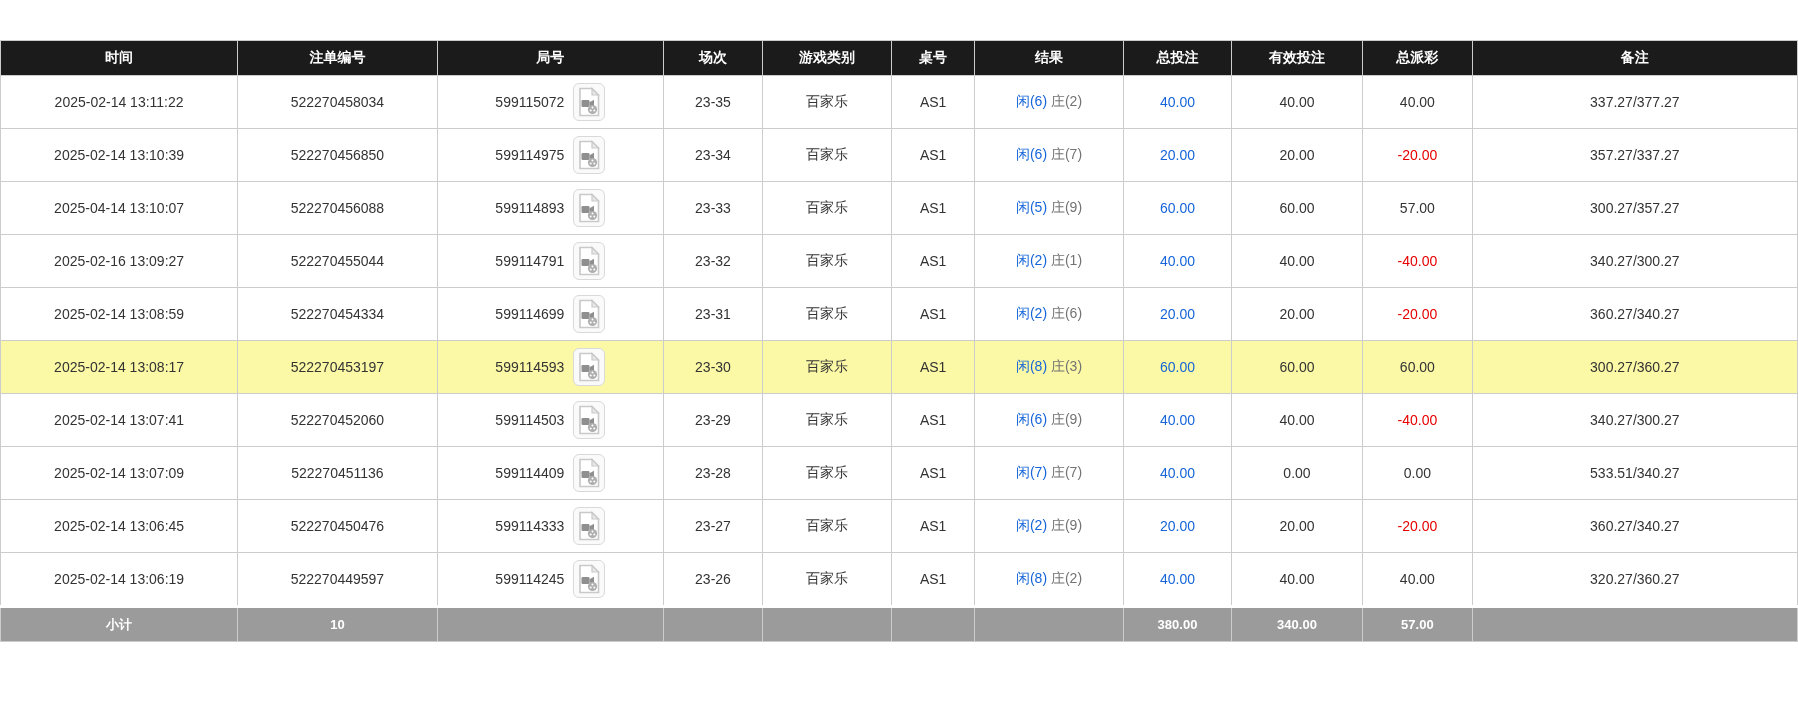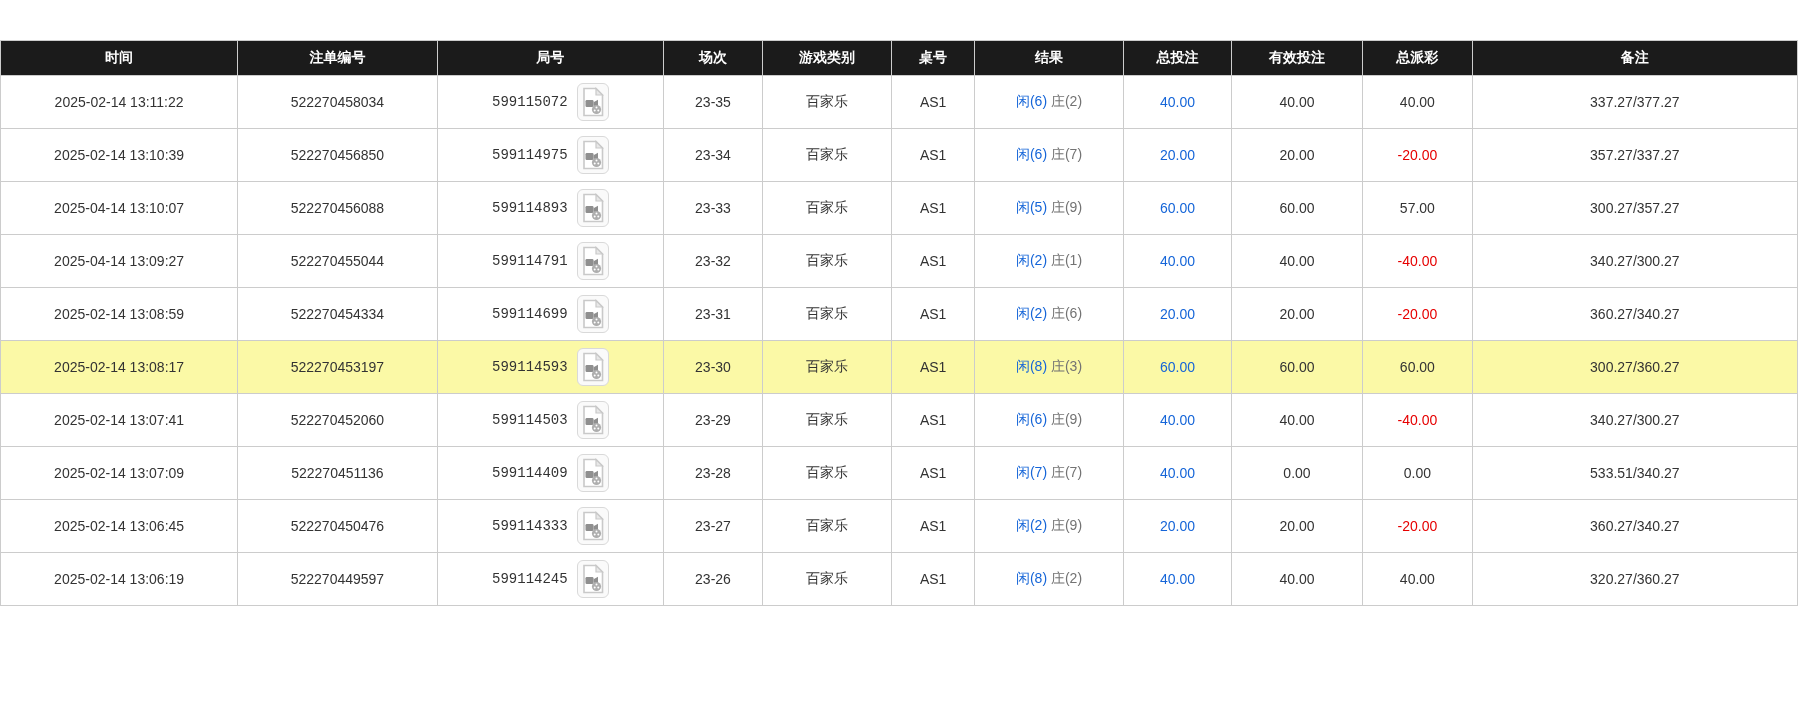--- a/index.html
+++ b/index.html
@@ -43,21 +43,20 @@
     background: #ffffff;
   }
   tbody tr.highlight td {
     background: #fbf9a6;
   }
   .round-cell-inner {
     display: flex;
     align-items: center;
     justify-content: center;
     gap: 9px;
-    font-family: Liberation Mono, monospace;
   }
   .replay-btn {
     background: #fafafa;
     border: 1px solid #d9d9d9;
     border-radius: 6px;
     width: 32px;
     height: 38px;
     padding: 3px;
     display: inline-flex;
     align-items: center;
@@ -204,21 +203,21 @@
       <span class="r-player blue">闲(5) </span>
       <span class="r-banker red">庄(9)</span>
     </td>
     <td class="c-total-bet blue">60.00</td>
     <td class="c-valid-bet">60.00</td>
     <td class="c-payout payout">57.00</td>
     <td class="c-remark">300.27/357.27</td>
   </tr>
 
   <tr>
-    <td class="c-time">2025-04-14 13:09:27</td>
+    <td class="c-time">2025-02-16 13:09:27</td>
     <td class="c-bet-id">522270455044</td>
     <td>
       <span class="round-cell-inner">
         <span class="c-round-id">599114791</span>
         <button class="replay-btn">
           <svg width="24" height="30" viewBox="0 0 24 30" aria-hidden="true">
             <path d="M3 1.5 h12 l6.5 6.5 v20.5 h-18.5 z" fill="#ffffff" stroke="#c9c9c9" stroke-width="1.6"></path>
             <path d="M15 1.5 v6.5 h6.5 z" fill="#e8e8e8" stroke="#c9c9c9" stroke-width="1.2"></path>
             <rect x="4.5" y="13" width="8" height="7" rx="1.2" fill="#8f8f8f"></rect>
             <path d="M12.5 15.2 L17 12.8 v8 l-4.5 -2.4 z" fill="#8f8f8f"></path>
@@ -435,15 +434,28 @@
       <span class="r-player blue">闲(8) </span>
       <span class="r-banker red">庄(2)</span>
     </td>
     <td class="c-total-bet blue">40.00</td>
     <td class="c-valid-bet">40.00</td>
     <td class="c-payout payout">40.00</td>
     <td class="c-remark">320.27/360.27</td>
   </tr>
 </tbody>
     <tfoot>
+      <tr>
+        <td>小计</td>
+        <td>10</td>
+        <td></td>
+          <td></td>
+        <td></td>
+          <td></td>
+        <td></td>
+        <td>380.00</td>
+        <td>340.00</td>
+        <td>57.00</td>
+        <td></td>
+      </tr>
     </tfoot>
   </table>
 </div>
 
 </body></html>

